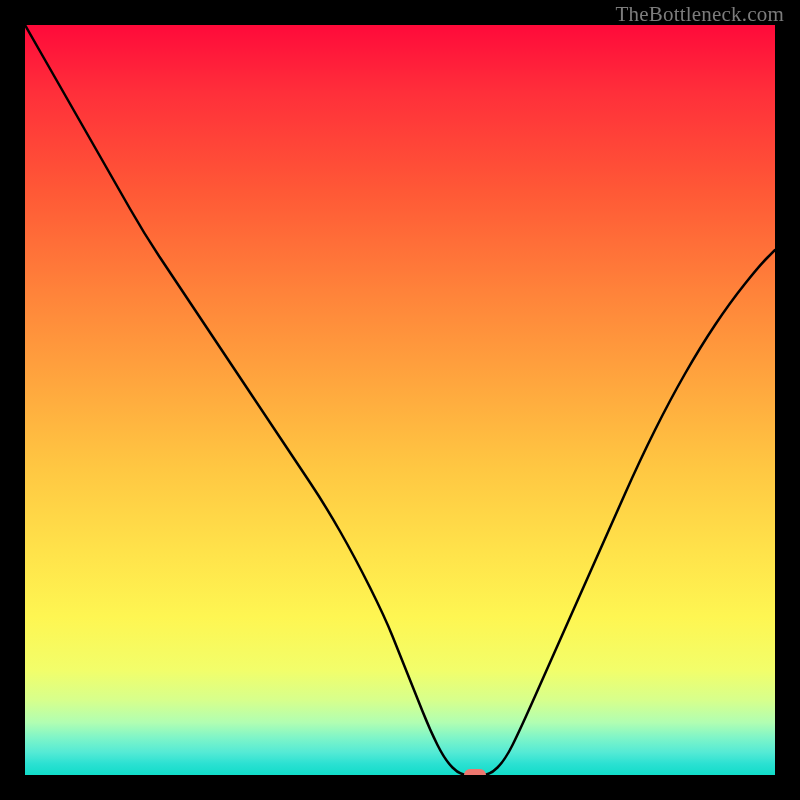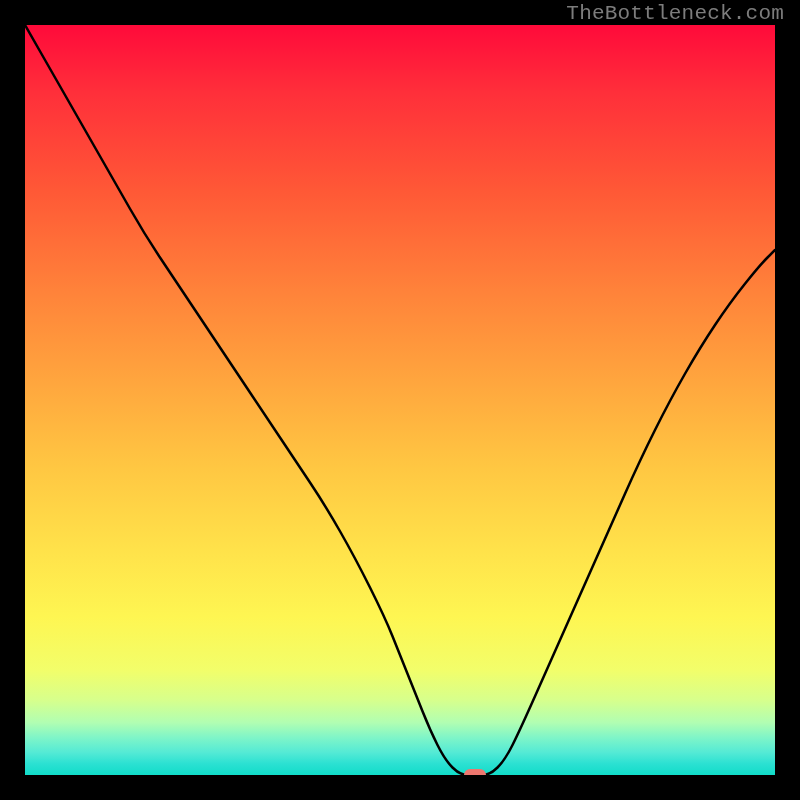--- a/index.html
+++ b/index.html
@@ -58,21 +58,21 @@
     height: 12px;
     border-radius: 7px;
     background: #ed776f;
     transform: translate(-50%, -50%);
   }
   .watermark {
     position: absolute;
     top: 2px;
     right: 16px;
     color: #7c7c7c;
-    font-family: Liberation Mono, monospace;
+    font-family: Liberation Serif, serif;
     font-size: 21px;
     letter-spacing: 0.2px;
   }
 </style>
 </head>
 <body>
 <div class="frame">
 
   <div class="plot-area">
     <div class="gradient-bg"></div>

